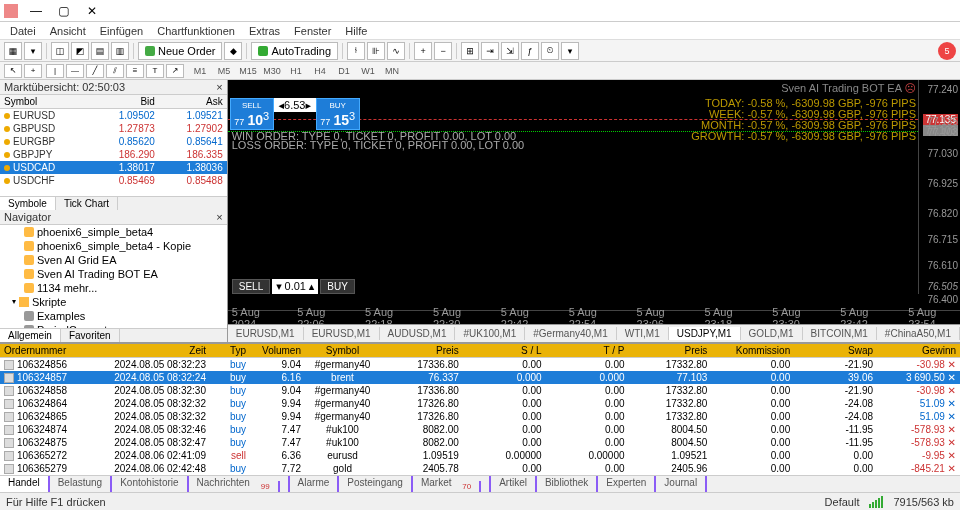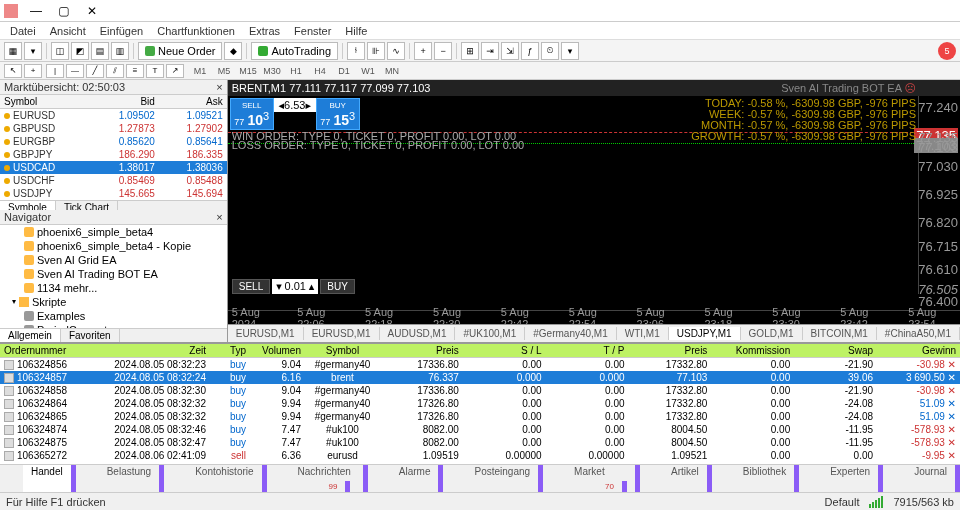--- a/index.html
+++ b/index.html
@@ -52,57 +52,57 @@
 .chart-trade { position: absolute; top: 18px; left: 2px; display: flex; gap: 2px; z-index: 3; }
 .chart-trade .box { background: #1e7dd8; color: #fff; width: 44px; height: 32px; display: flex; flex-direction: column; align-items: center; justify-content: center; font-size: 9px; border: 1px solid #4af; }
 .chart-trade .box .big { font-size: 14px; font-weight: bold; }
 .chart-trade .mid { background: #fff; color: #000; width: 42px; height: 14px; font-size: 9px; align-self: flex-start; display: flex; align-items: center; justify-content: center; }
 .chart-stats { position: absolute; top: 18px; right: 44px; color: #b90; font-size: 9px; text-align: right; line-height: 11px; z-index: 3; }
 .chart-ea { position: absolute; top: 2px; right: 44px; color: #888; font-size: 9px; z-index: 3; text-align: center; }
 .chart-ea .frown { color: #c44; }
 .chart-loss { position: absolute; top: 52px; left: 4px; color: #aaa; font-size: 8px; line-height: 9px; z-index: 3; }
 .chart-body { flex: 1; position: relative; overflow: hidden; }
 .chart-yaxis { position: absolute; right: 0; top: 0; bottom: 16px; width: 42px; background: #000; border-left: 1px solid #444; }
-.chart-yaxis div { position: absolute; right: 2px; color: #999; font-size: 13px; }
+.chart-yaxis div { position: absolute; right: 2px; color: #999; font-size: 10px; }
 .chart-price-tag { position: absolute; right: 0; background: #888; color: #000; font-size: 9px; padding: 0 2px; }
 .chart-price-tag.red { background: #c33; color: #fff; }
 .chart-xaxis { height: 14px; background: #000; border-top: 1px solid #444; display: flex; color: #999; font-size: 9px; padding: 0 4px; gap: 20px; align-items: center; }
 .candles { position: absolute; inset: 0 42px 14px 0; }
 .candle { position: absolute; bottom: 0; width: 3px; }
 .candle .wick { position: absolute; left: 1px; width: 1px; background: #0c0; }
 .candle .body { position: absolute; width: 3px; background: #0c0; }
 .candle.dn .wick, .candle.dn .body { background: #fff; }
 .hline-red { position: absolute; left: 0; right: 42px; border-top: 1px dashed #c33; }
 .hline-green { position: absolute; left: 0; right: 42px; border-top: 1px dotted #0c0; }
 .chart-sellbuy { position: absolute; bottom: 16px; left: 4px; display: flex; align-items: center; gap: 2px; z-index: 3; }
 .chart-sellbuy .b { background: #333; color: #fff; padding: 1px 6px; font-size: 10px; border: 1px solid #555; }
 .chart-sellbuy .v { background: #fff; color: #000; padding: 1px 4px; font-size: 10px; }
 .chart-tabs { background: #f0f0f0; height: 18px; display: flex; align-items: center; border-top: 1px solid #999; }
 .chart-tabs span { padding: 1px 8px; font-size: 10px; border-right: 1px solid #ccc; cursor: pointer; color: #555; }
 .chart-tabs span.active { background: #fff; color: #000; }
 .terminal { height: 150px; display: flex; flex-direction: column; border-top: 2px solid #999; background: #fff; }
 .terminal table { width: 100%; border-collapse: collapse; table-layout: fixed; }
-.terminal th { background: #bef264; font-weight: normal; font-size: 10px; padding: 1px 4px; border-bottom: 1px solid #ccc; text-align: right; }
+.terminal th { background: #eab308; font-weight: normal; font-size: 10px; padding: 1px 4px; border-bottom: 1px solid #ccc; text-align: right; }
 .terminal th:first-child { text-align: left; width: 90px; }
 .terminal th:nth-child(2) { width: 120px; }
 .terminal th:nth-child(3) { width: 40px; }
 .terminal th:nth-child(4) { width: 55px; }
 .terminal th:nth-child(5) { width: 75px; text-align: center; }
 .terminal td { font-size: 10px; padding: 0 4px; line-height: 13px; text-align: right; }
 .terminal td:first-child { text-align: left; }
 .terminal td:nth-child(5) { text-align: center; }
 .terminal tr.sel { background: #1e7dd8; color: #fff; }
 .terminal tr.sel td { color: #fff !important; }
 .terminal .neg { color: #c33; }
 .terminal .pos { color: #06c; }
 .terminal .buy { color: #06c; }
 .terminal .sell { color: #c33; }
 .terminal .tico { display: inline-block; width: 10px; height: 10px; background: #ddd; border: 1px solid #aaa; margin-right: 3px; vertical-align: middle; }
 .term-tabs { display: flex; background: #f0f0f0; border-top: 1px solid #ccc; }
-.term-tabs span { padding: 1px 8px; font-size: 10px; border-right: 5px solid #8b5cf6; cursor: pointer; color: #555; margin-left: 23px; }
+.term-tabs span { padding: 1px 8px; font-size: 10px; border-right: 2px solid #8b5cf6; cursor: pointer; color: #555; }
 .term-tabs span.active { background: #fff; color: #000; }
 .term-tabs .sub { color: #c33; font-size: 8px; vertical-align: sub; }
 .statusbar { height: 18px; background: #f0f0f0; border-top: 1px solid #ccc; display: flex; align-items: center; padding: 0 6px; font-size: 10px; color: #333; }
 .statusbar .r { margin-left: auto; display: flex; gap: 10px; align-items: center; }
 .statusbar .bars { display: flex; gap: 1px; align-items: flex-end; }
 .statusbar .bars i { width: 2px; background: #3a3; display: block; }
 .term-body { flex: 1; overflow: auto; }
 </style>
 </head>
 <body>
@@ -226,25 +226,20 @@
             <tr class="sel">
               <td><span class="dot y"></span>USDCAD</td>
               <td>1.38017</td>
               <td>1.38036</td>
             </tr>
             <tr class="down">
               <td><span class="dot y"></span>USDCHF</td>
               <td>0.85469</td>
               <td>0.85488</td>
             </tr>
-            <tr class="down">
-              <td><span class="dot y"></span>USDJPY</td>
-              <td>145.665</td>
-              <td>145.694</td>
-            </tr>
           </tbody>
       </table>
       <div class="tabs" style="margin-top:auto">
         <span class="active">Symbole</span>
         <span>Tick Chart</span>
       </div>
     </div>
     <div class="panel-hdr">
         <span>Navigator</span>
         <span class="x">×</span>
@@ -284,23 +279,20 @@
           <span>PeriodConverter</span>
         </div>
       </div>
     <div class="tabs">
       <span class="active">Allgemein</span>
       <span>Favoriten</span>
     </div>
   </div>
 
   <div class="chart">
-    <div class="chart-hdr">
-        <span>BRENT,M1  77.111 77.117 77.099 77.103</span>
-      </div>
     <div class="chart-ea"><span>Sven AI Trading BOT EA</span> <span class="frown">☹</span></div>
     <div class="chart-trade">
       <div style="display:flex;flex-direction:column">
         <div style="display:flex">
           <div class="box">
             <div style="font-size:8px">SELL</div>
             <div><span style="font-size:9px">77</span> <span class="big">10</span><sup>3</sup></div>
           </div>
           <div style="display:flex;flex-direction:column">
             <div class="mid">

